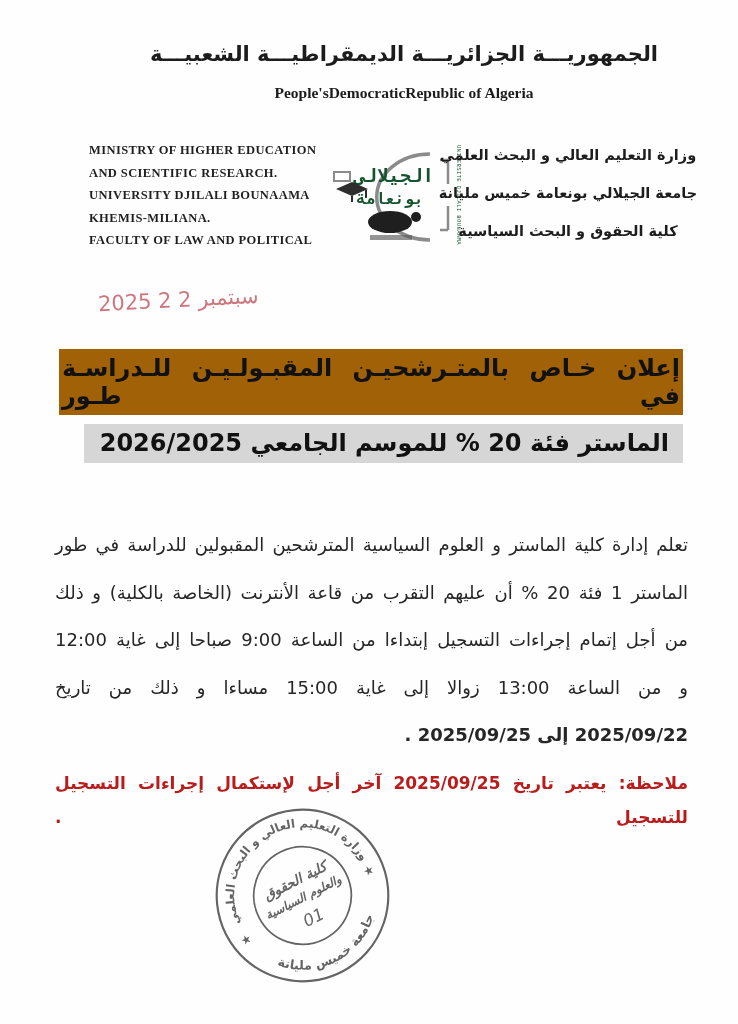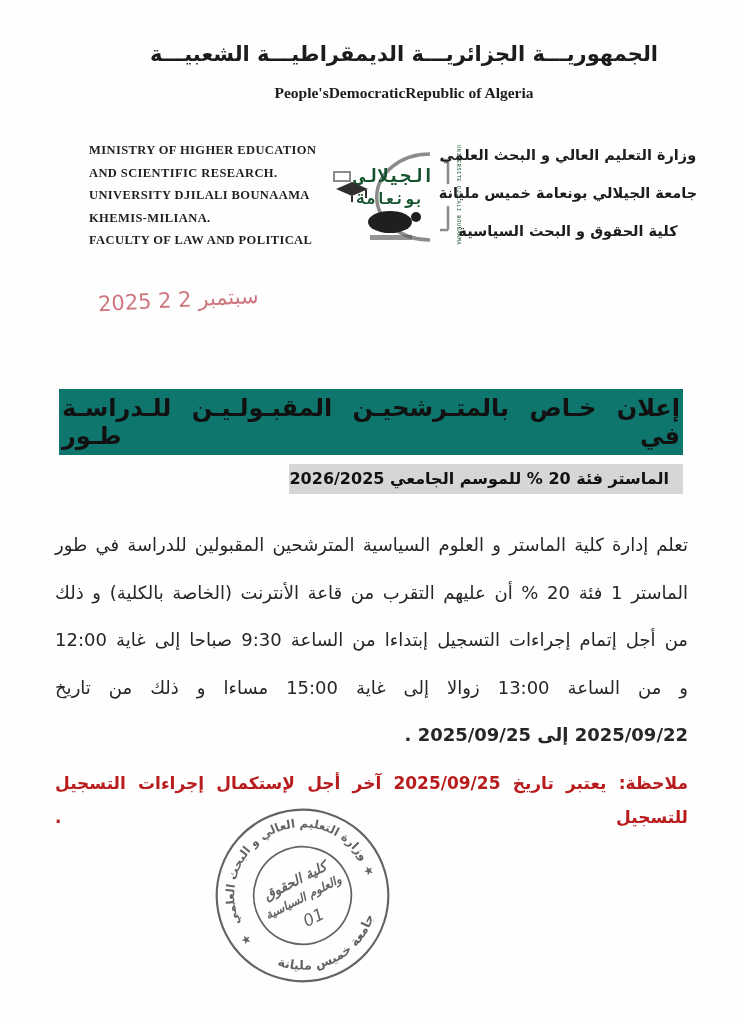--- a/index.html
+++ b/index.html
@@ -37,22 +37,22 @@
     transform:rotate(-3deg);opacity:.8;white-space:nowrap;
   }
   
   .heading{position:absolute;top:349px;left:59px;right:55px;direction:rtl;}
   .heading-line1{
     display:block;padding:5px 3px;font-size:24px;font-weight:bold;color:#111;
     text-align:justify;text-align-last:justify;
   }
   .heading-line2-row{margin-top:9px;text-align:right;}
   .heading-line2{
-    display:inline-block;padding:5px 14px 6px 0;
-    font-size:16px;font-weight:bold;color:#111;
+    display:inline-block;padding:5px 14px 6px 16px;
+    font-size:24px;font-weight:bold;color:#111;
   }
   
   .body-par{
     position:absolute;top:521px;left:55px;right:50px;direction:rtl;
     font-size:18px;color:#262626;
   }
   .body-line{height:47.5px;line-height:47.5px;text-align:justify;text-align-last:justify;white-space:nowrap;}
   .body-line.no-justify{text-align-last:right;font-weight:bold;}
   .note{
     position:absolute;top:766px;left:55px;right:50px;direction:rtl;
@@ -100,30 +100,30 @@
 
   <div class="ar-inst">
     <div>وزارة التعليم العالي و البحث العلمي</div>
     <div>جامعة الجيلالي بونعامة خميس مليانة</div>
     <div>كلية الحقوق و البحث السياسية</div>
   </div>
 
   <div class="date-stamp" style="color: rgb(194, 85, 95);">2025 سبتمبر 2 2</div>
 
   <div class="heading">
-    <span class="heading-line1" style="background-color: #0f766e; margin-top: 40px;">إعلان خـاص بالمتـرشحيـن المقبـولـيـن للـدراسـة في طـور</span>
+    <span class="heading-line1" style="background-color: #a16207;">إعلان خـاص بالمتـرشحيـن المقبـولـيـن للـدراسـة في طـور</span>
     <div class="heading-line2-row">
       <span class="heading-line2" style="background-color: rgb(214, 214, 214);">الماستر فئة 20 % للموسم الجامعي 2026/2025</span>
     </div>
   </div>
 
   <div class="body-par">
     <div class="body-line">تعلم إدارة كلية الماستر و العلوم السياسية المترشحين المقبولين للدراسة في طور</div>
     <div class="body-line">الماستر 1 فئة 20 % أن عليهم التقرب من قاعة الأنترنت (الخاصة بالكلية) و ذلك</div>
-    <div class="body-line">من أجل إتمام إجراءات التسجيل إبتداءا من الساعة 9:30 صباحا إلى غاية 12:00</div>
+    <div class="body-line">من أجل إتمام إجراءات التسجيل إبتداءا من الساعة 9:00 صباحا إلى غاية 12:00</div>
     <div class="body-line">و من الساعة 13:00 زوالا إلى غاية 15:00 مساءا و ذلك  من تاريخ</div>
     <div class="body-line no-justify">2025/09/22 إلى 2025/09/25 .</div>
   </div>
 
   <div class="note">
     <span>ملاحظة:</span>
     <span>يعتبر تاريخ 2025/09/25 آخر أجل لإستكمال إجراءات التسجيل  للتسجيل .</span>
   </div>
 
   <div class="seal-wrap" style="color: rgb(79, 79, 79);">

